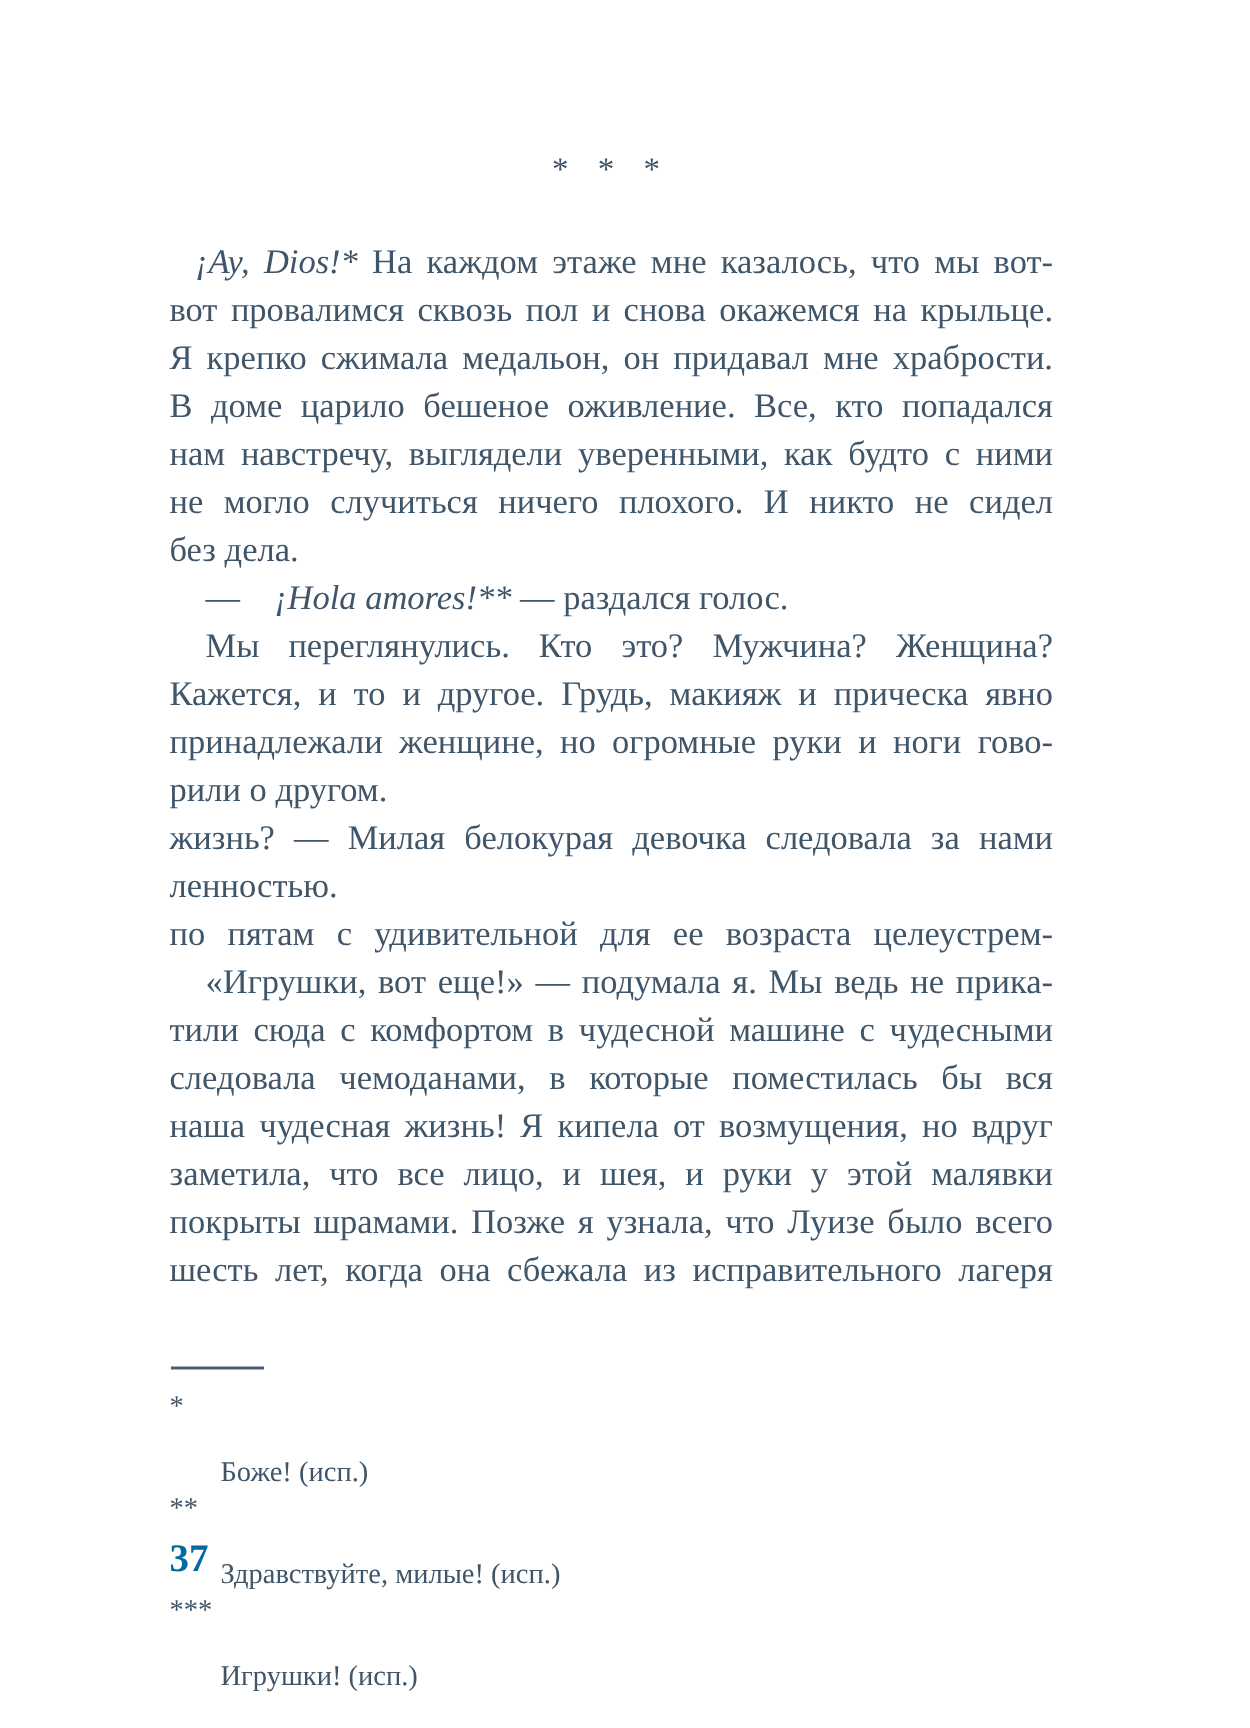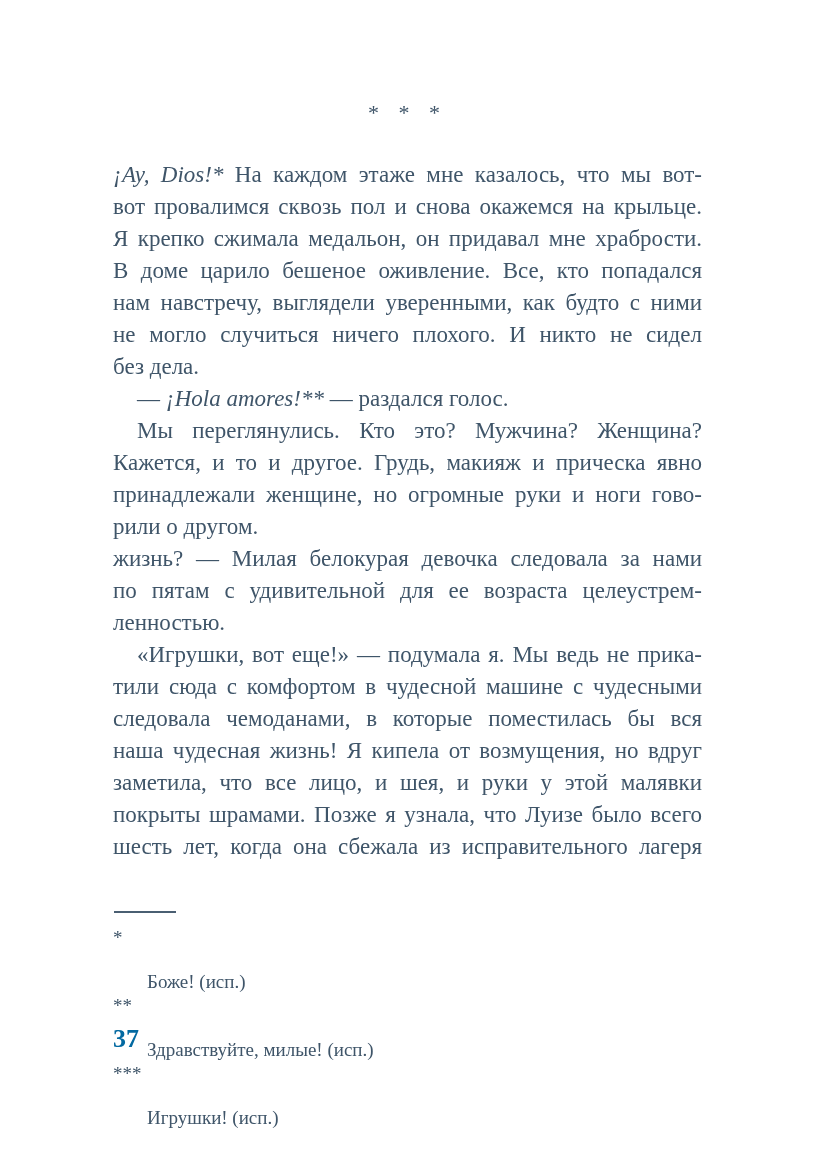--- a/index.html
+++ b/index.html
@@ -42,20 +42,21 @@
     white-space: normal;
   }
   .line.last {
     text-align-last: left;
   }
   .line.ind {
     text-indent: 24px;
   }
   .it {
     font-style: italic;
+    margin-left: 17px;
   }
   .fn-rule {
     position: absolute;
     left: 114px;
     top: 911px;
     width: 62px;
     height: 2px;
     background: #4a5f72;
   }
   .footnotes {
@@ -111,22 +112,22 @@
     <div class="line">В доме царило бешеное оживление. Все, кто попадался</div>
     <div class="line">нам навстречу, выглядели уверенными, как будто с ними</div>
     <div class="line">не могло случиться ничего плохого. И никто не сидел</div>
     <div class="line last">без дела.</div>
     <div class="line last ind"><span>— </span><span class="it">¡Hola amores!**</span><span> — раздался голос.</span></div>
     <div class="line ind">Мы переглянулись. Кто это? Мужчина? Женщина?</div>
     <div class="line">Кажется, и то и другое. Грудь, макияж и прическа явно</div>
     <div class="line">принадлежали женщине, но огромные руки и ноги гово-</div>
     <div class="line last">рили о другом.</div>
     <div class="line">жизнь? — Милая белокурая девочка следовала за нами</div>
+    <div class="line last">ленностью.</div>
     <div class="line">по пятам с удивительной для ее возраста целеустрем-</div>
-    <div class="line last">ленностью.</div>
     <div class="line ind">«Игрушки, вот еще!» — подумала я. Мы ведь не прика-</div>
     <div class="line">тили сюда с комфортом в чудесной машине с чудесными</div>
     <div class="line">следовала чемоданами, в которые поместилась бы вся</div>
     <div class="line">наша чудесная жизнь! Я кипела от возмущения, но вдруг</div>
     <div class="line">заметила, что все лицо, и шея, и руки у этой малявки</div>
     <div class="line">покрыты шрамами. Позже я узнала, что Луизе было всего</div>
     <div class="line">шесть лет, когда она сбежала из исправительного лагеря</div>
   </div>
 
   <div class="fn-rule"></div>

